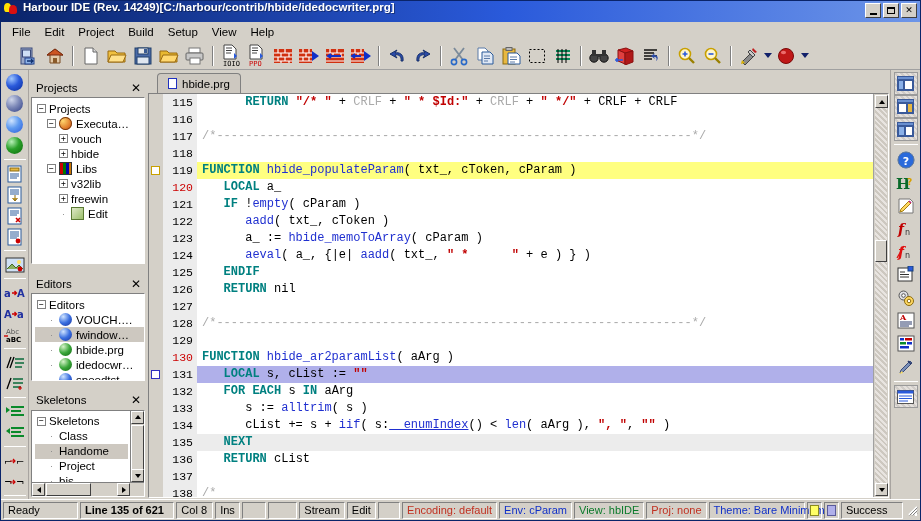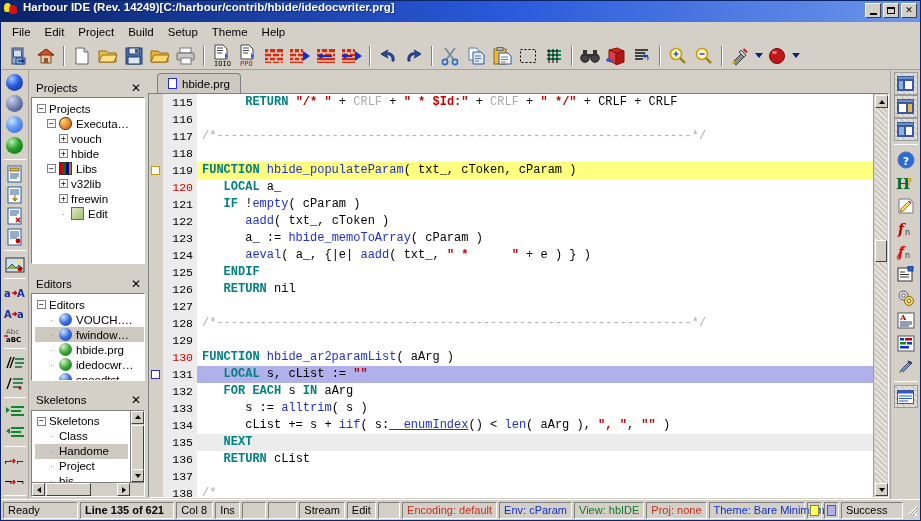--- a/index.html
+++ b/index.html
@@ -65,21 +65,21 @@
     display: flex; align-items: center;
     padding-left: 4px; flex: 0 0 auto;
   }
   .menu-item {
     padding: 2px 7px; font-size: 11.5px; color: #000; cursor: default;
   }
   
   .toolbar {
     height: 28px; background: #d4d0c8;
     display: flex; align-items: center;
-    padding-left: 6px; flex: 0 0 auto;
+    padding-left: 15px; flex: 0 0 auto;
     border-bottom: 1px solid #a0a0a0;
   }
   .tb-sep { width: 2px; height: 20px; border-left: 1px solid #808080; border-right: 1px solid #fff; margin: 0 4px; }
   .tb-btn {
     width: 26px; height: 24px; display: flex; align-items: center; justify-content: center;
     cursor: default; position: relative;
   }
   .tb-arrow { width: 11px; height: 24px; display:flex; align-items:center; justify-content:center; }
   .tb-arrow i { border-left: 4px solid transparent; border-right: 4px solid transparent; border-top: 5px solid #11206a; display:block; }
   
@@ -242,21 +242,21 @@
       <div class="tbtn close">✕</div>
     </div>
   </div>
 
   <div class="menubar">
     <div class="menu-item">File</div>
     <div class="menu-item">Edit</div>
     <div class="menu-item">Project</div>
     <div class="menu-item">Build</div>
     <div class="menu-item">Setup</div>
-    <div class="menu-item">Theme</div>
+    <div class="menu-item">View</div>
     <div class="menu-item">Help</div>
   </div>
 
   <div class="toolbar">
     <div class="tb-btn">
       <svg width="20" height="20" viewBox="0 0 20 20">
         <rect x="2" y="2" width="11" height="16" fill="#9aa8c8" stroke="#3a4a7a"></rect>
         <rect x="3.5" y="4" width="8" height="7" fill="#cfe0f5" stroke="#3a4a7a"></rect>
         <rect x="6" y="12" width="9" height="6" fill="#8fb4e8" stroke="#20408a"></rect>
         <path d="M8 15h6M12 13l2 2-2 2" stroke="#103070" fill="none" stroke-width="1.3"></path>

